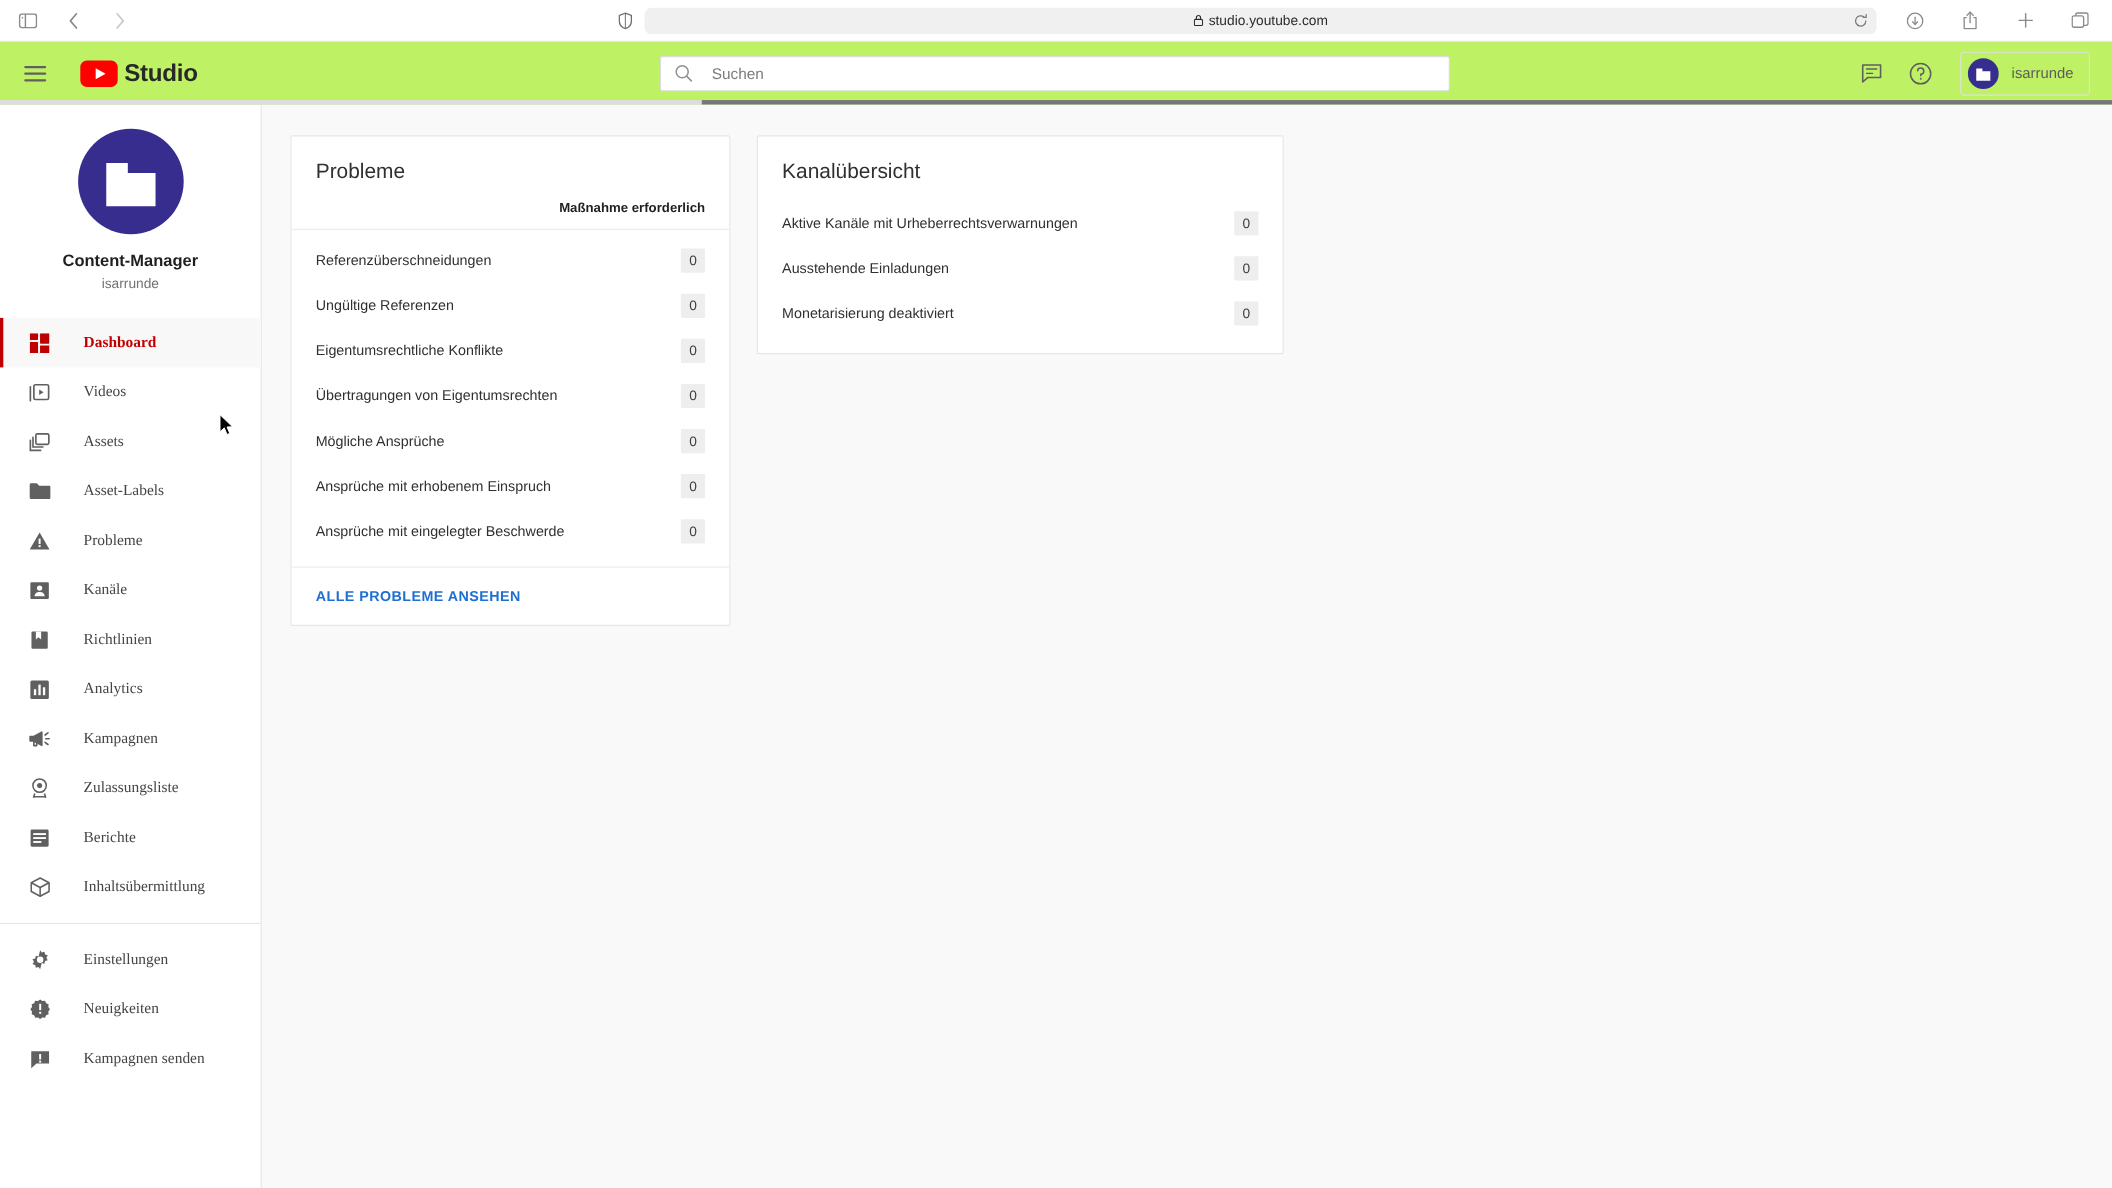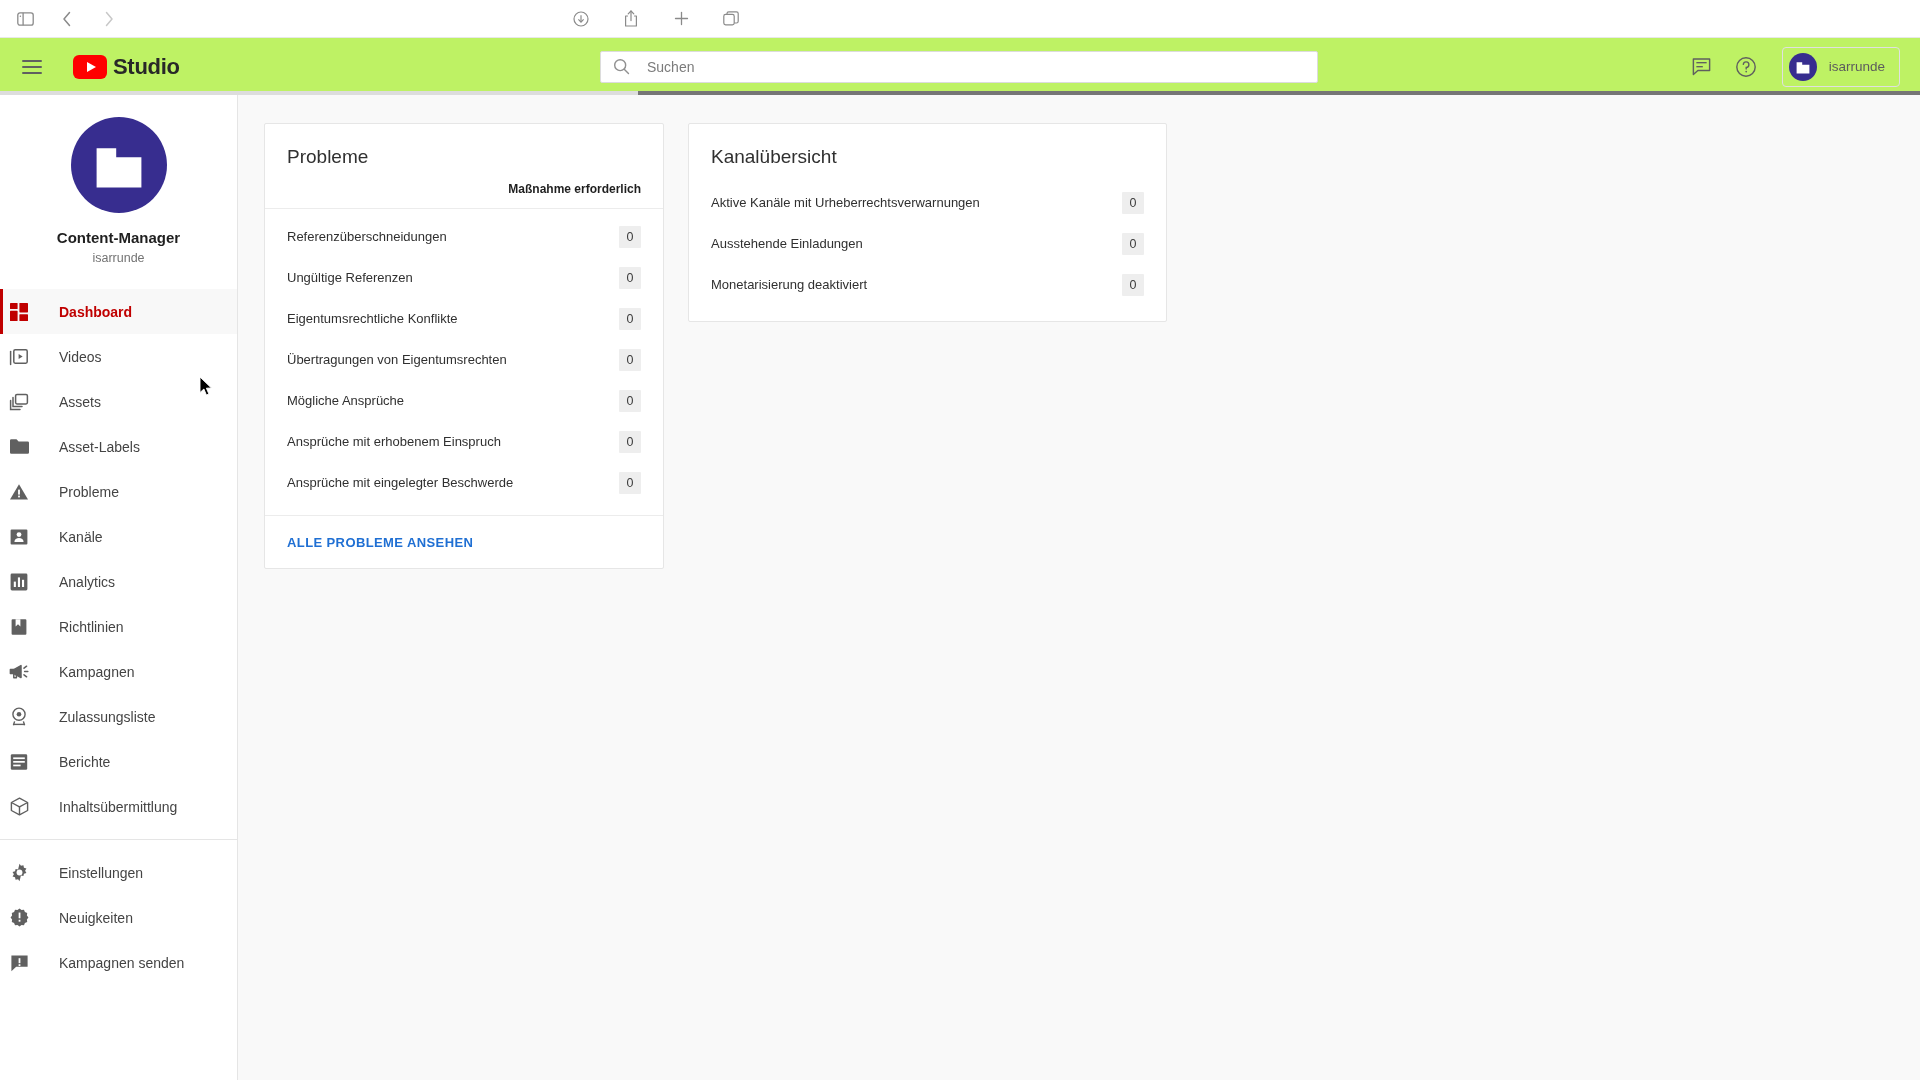--- a/index.html
+++ b/index.html
@@ -184,23 +184,24 @@
     margin-top: 16px;
     font-size: 15px; font-weight: bold; color: #1f1f1f;
   }
   #channel-sub {
     margin-top: 5px;
     font-size: 12.5px; color: #737373;
   }
   .nav-item {
     height: 45px;
     display: flex; align-items: center;
-    padding-left: 7px;
+    padding-left: 24px;
     position: relative;
     cursor: pointer;
+    font-family: Liberation Serif, serif;
   }
   .nav-item .nav-ico {
     width: 24px; height: 24px;
     display: flex; align-items: center; justify-content: center;
     color: #606060;
     flex-shrink: 0;
   }
   .nav-item .nav-lbl {
     margin-left: 28px;
     font-size: 14px; color: #444444;
@@ -296,20 +297,43 @@
         <polyline points="7.5,1.5 2,8 7.5,14.5"></polyline>
       </svg>
     </div>
     <div class="chrome-btn disabled">
       <svg width="10" height="16" viewBox="0 0 10 16" fill="none" stroke="currentColor" stroke-width="1.5" stroke-linecap="round" stroke-linejoin="round">
         <polyline points="2.5,1.5 8,8 2.5,14.5"></polyline>
       </svg>
     </div>
   </div>
 
+  <div class="url-wrap">
+    <div class="shield-ico">
+      <svg width="13" height="16" viewBox="0 0 13 16" fill="none" stroke="currentColor" stroke-width="1.2">
+        <path d="M6.5 1 L12 3 V8 C12 11.6 9.5 14 6.5 15 C3.5 14 1 11.6 1 8 V3 Z"></path>
+        <path d="M6.5 1 L6.5 15" stroke-width="0.9"></path>
+      </svg>
+    </div>
+    <div id="url-bar">
+      <span class="lock">
+        <svg width="9" height="11" viewBox="0 0 9 11" fill="none" stroke="currentColor" stroke-width="1">
+          <rect x="0.8" y="4.6" width="7.4" height="5.6" rx="1"></rect>
+          <path d="M2.6 4.6 V3 a1.9 1.9 0 0 1 3.8 0 V4.6"></path>
+        </svg>
+      </span>
+      <span>studio.youtube.com</span>
+      <span id="reload-btn">
+        <svg width="13" height="13" viewBox="0 0 14 14" fill="none" stroke="currentColor" stroke-width="1.2" stroke-linecap="round">
+          <path d="M12 7 A5 5 0 1 1 10.2 3.2"></path>
+          <polyline points="12.4,0.8 12.4,3.6 9.6,3.6"></polyline>
+        </svg>
+      </span>
+    </div>
+  </div>
 
   <div class="chrome-right">
     <div class="chrome-btn">
       <svg width="16" height="16" viewBox="0 0 16 16" fill="none" stroke="currentColor" stroke-width="1.2">
         <circle cx="8" cy="8" r="7"></circle>
         <line x1="8" y1="4.3" x2="8" y2="11"></line>
         <polyline points="5.4,8.4 8,11.2 10.6,8.4"></polyline>
       </svg>
     </div>
     <div class="chrome-btn">
@@ -466,42 +490,42 @@
           <circle cx="9" cy="6.6" r="2.4" fill="#ffffff"></circle>
           <path d="M4.4 14c0-2.6 2.1-3.9 4.6-3.9s4.6 1.3 4.6 3.9z" fill="#ffffff"></path>
         </svg>
       </span>
       <span class="nav-lbl">Kanäle</span>
     </div>
 
 
     <div class="nav-item">
       <span class="nav-ico">
+        <svg width="16" height="18" viewBox="0 0 16 18" fill="currentColor">
+          <path d="M1.6 1.2h12.8a1 1 0 0 1 1 1v13.6a1 1 0 0 1-1 1H1.6a1 1 0 0 1-1-1V2.2a1 1 0 0 1 1-1z"></path>
+          <polygon points="4.6,1.2 9.4,1.2 9.4,8.4 7,6.3 4.6,8.4" fill="#ffffff"></polygon>
+        </svg>
+      </span>
+      <span class="nav-lbl">Richtlinien</span>
+    </div>
+
+    <div class="nav-item">
+      <span class="nav-ico">
         <svg width="18" height="18" viewBox="0 0 18 18" fill="currentColor">
           <rect x="0.6" y="0.6" width="16.8" height="16.8" rx="1.4"></rect>
           <rect x="3.8" y="8.6" width="2.1" height="5.4" fill="#ffffff"></rect>
           <rect x="7.9" y="4.4" width="2.1" height="9.6" fill="#ffffff"></rect>
           <rect x="12" y="6.8" width="2.1" height="7.2" fill="#ffffff"></rect>
         </svg>
       </span>
       <span class="nav-lbl">Analytics</span>
     </div>
 
     <div class="nav-item">
       <span class="nav-ico">
-        <svg width="16" height="18" viewBox="0 0 16 18" fill="currentColor">
-          <path d="M1.6 1.2h12.8a1 1 0 0 1 1 1v13.6a1 1 0 0 1-1 1H1.6a1 1 0 0 1-1-1V2.2a1 1 0 0 1 1-1z"></path>
-          <polygon points="4.6,1.2 9.4,1.2 9.4,8.4 7,6.3 4.6,8.4" fill="#ffffff"></polygon>
-        </svg>
-      </span>
-      <span class="nav-lbl">Richtlinien</span>
-    </div>
-
-    <div class="nav-item">
-      <span class="nav-ico">
         <svg width="20" height="18" viewBox="0 0 20 18" fill="none" stroke="currentColor" stroke-width="1.5" stroke-linecap="round" stroke-linejoin="round">
           <path d="M1.4 6.6h3.4L12 2.6v12l-7.2-4H1.4z" fill="currentColor"></path>
           <path d="M4.8 10.6v4.2h2.6v-3"></path>
           <path d="M15 5.2 17.6 3.2 M15.6 8.6h3.2 M15 11.8 17.6 13.8"></path>
         </svg>
       </span>
       <span class="nav-lbl">Kampagnen</span>
     </div>
 
     <div class="nav-item">

